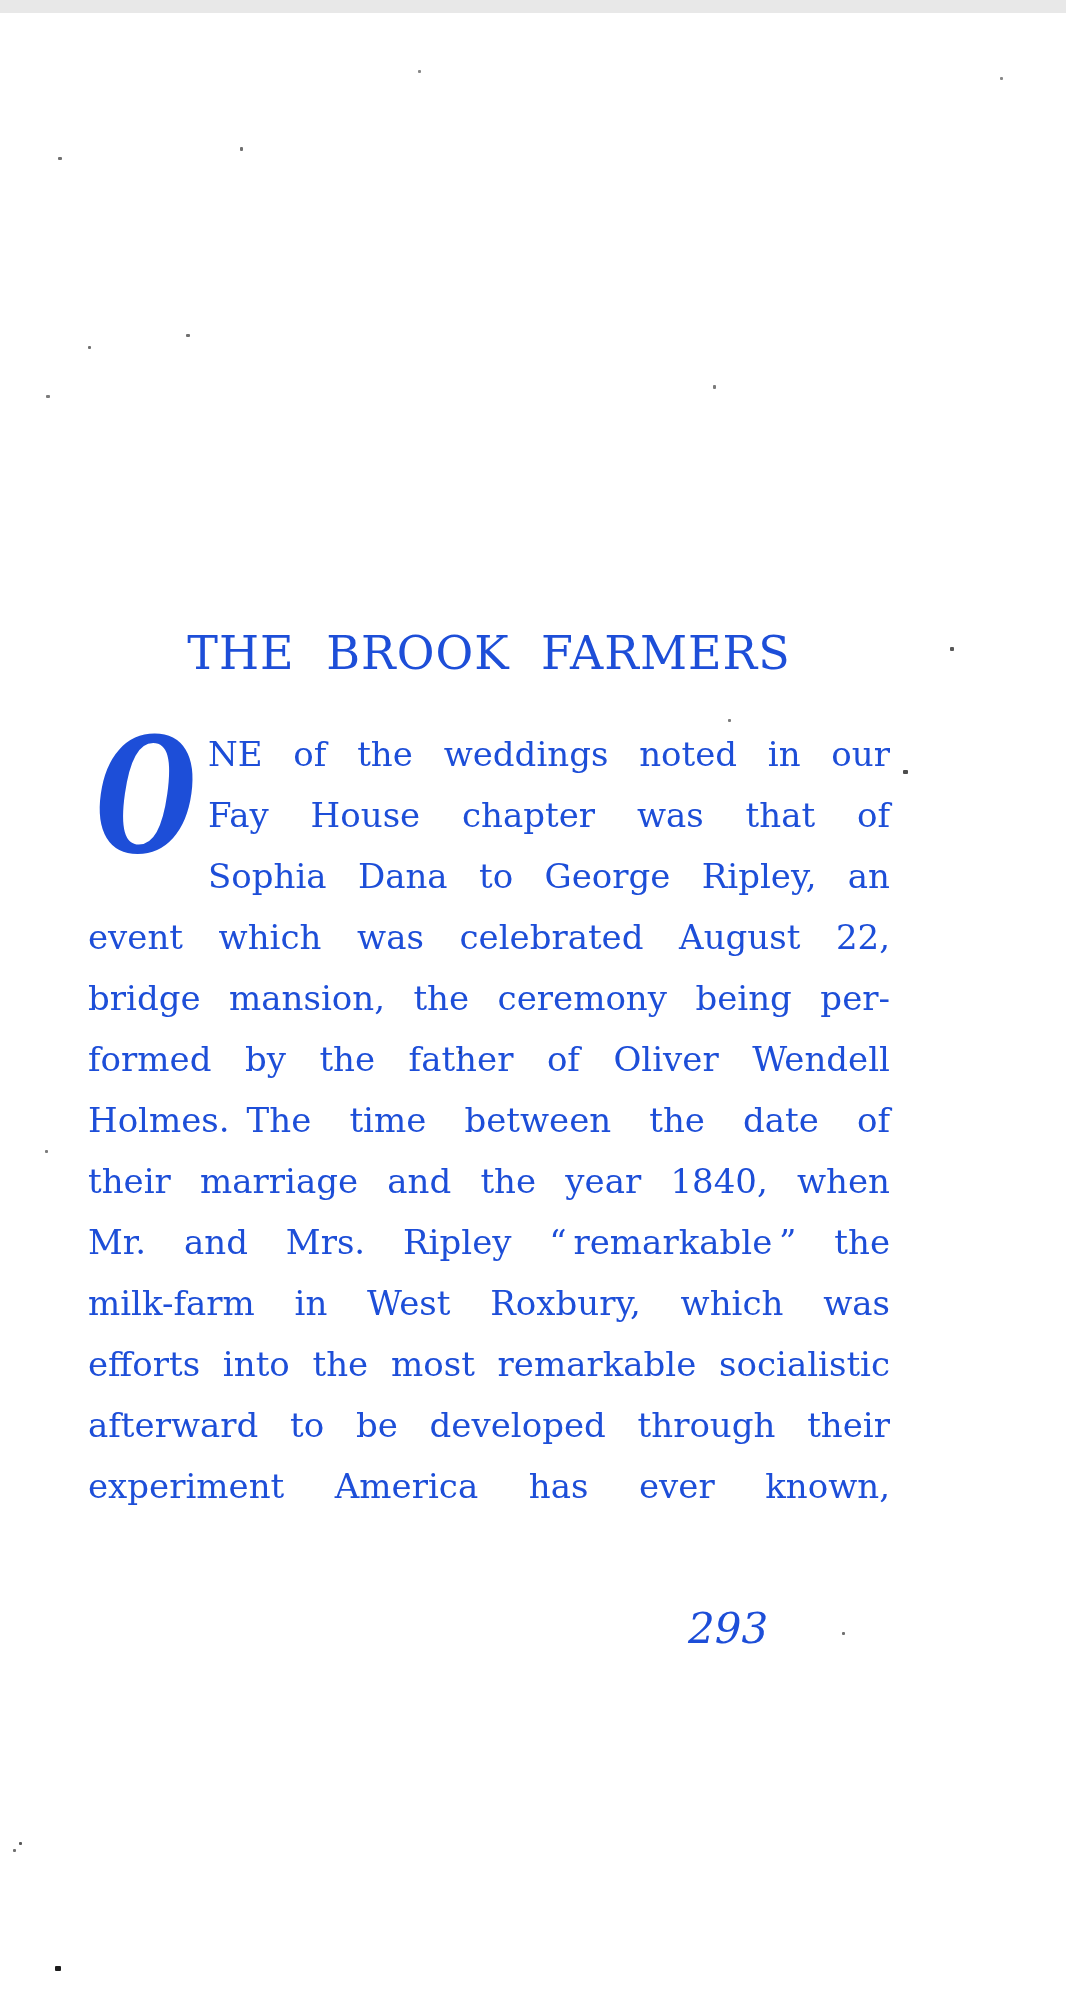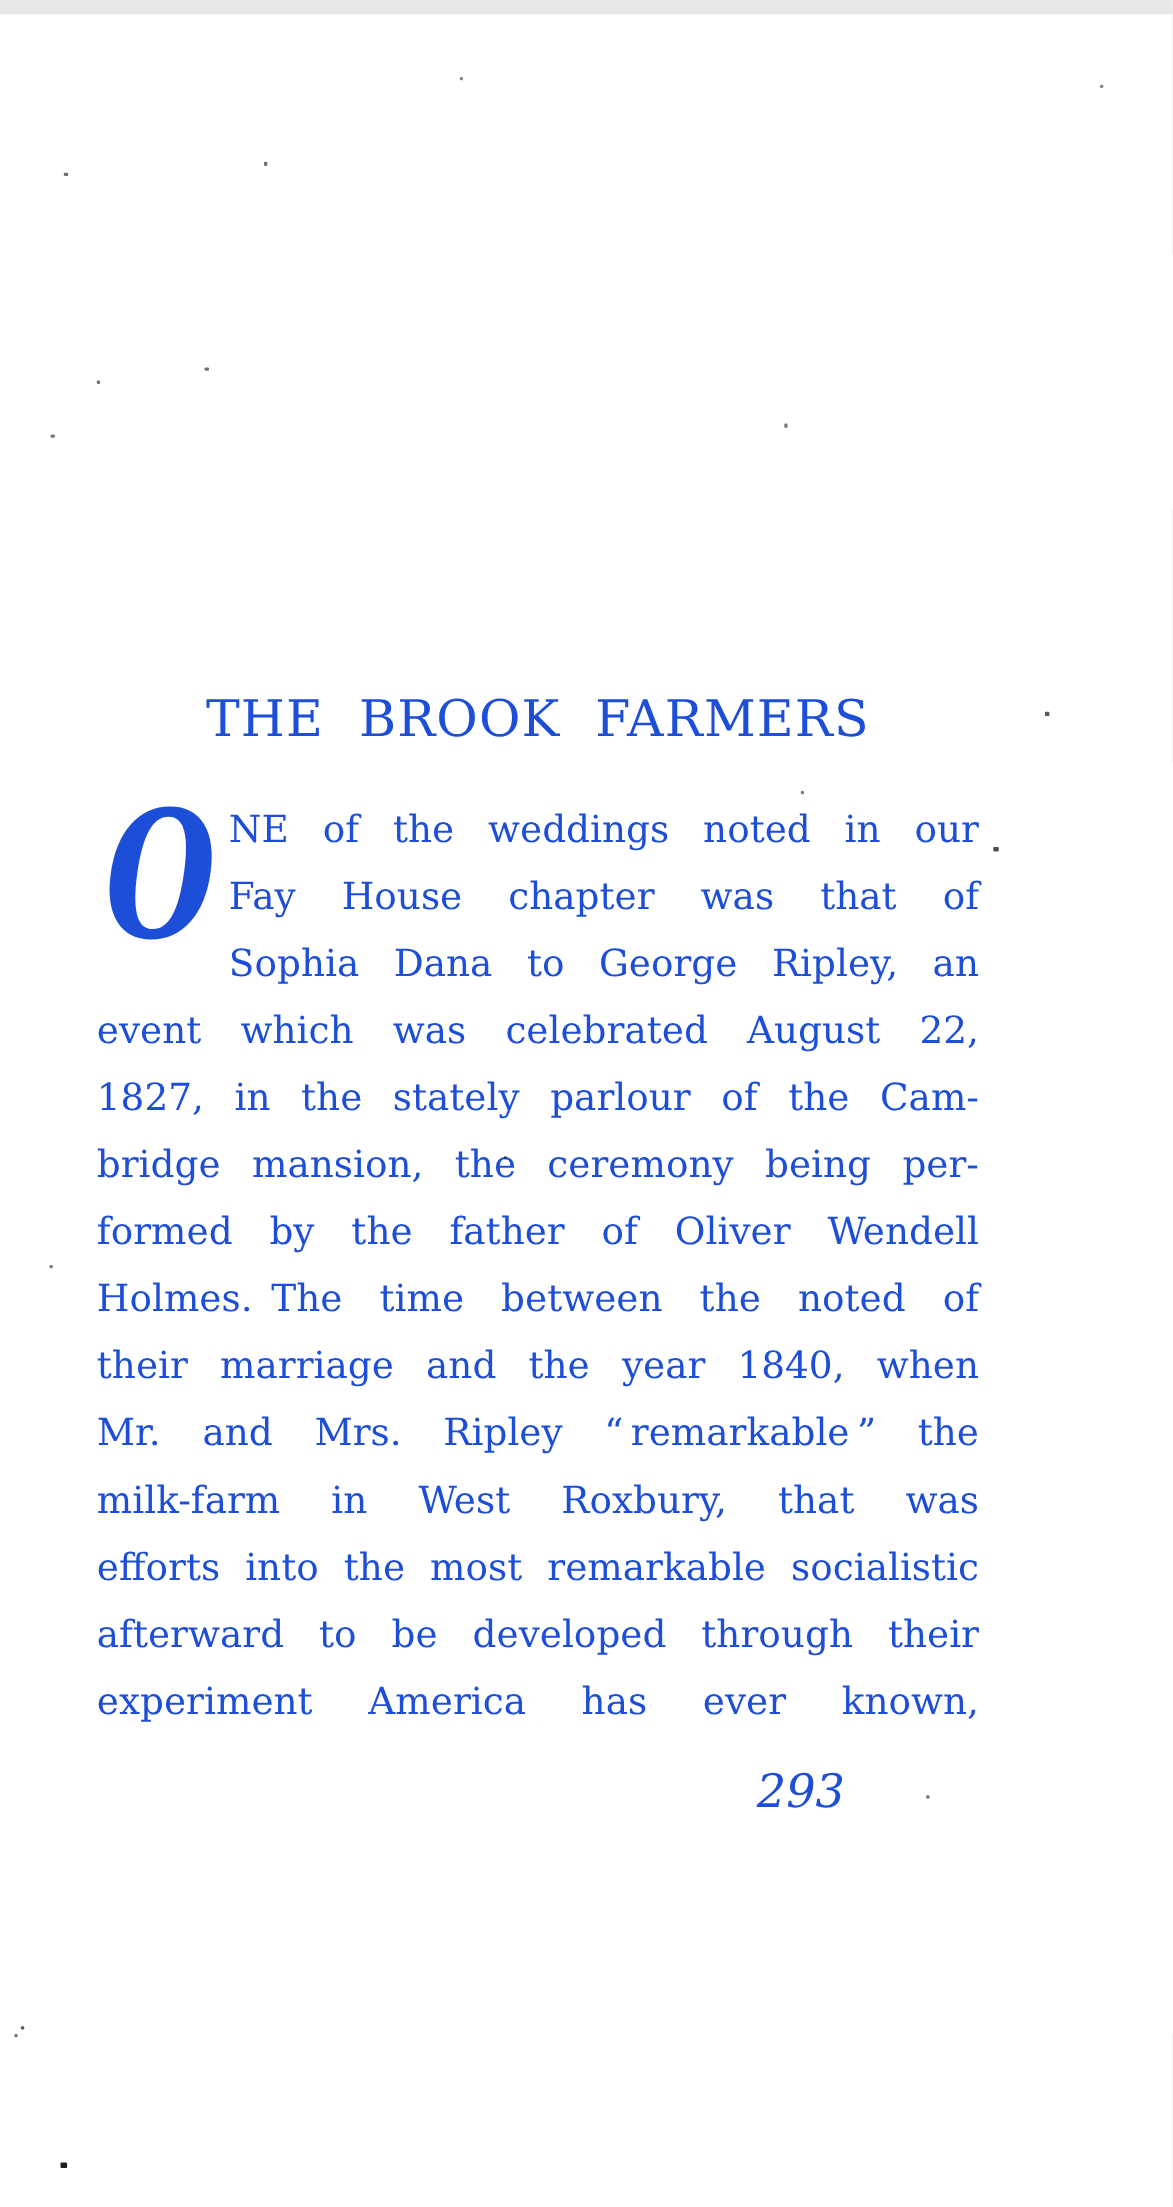--- a/index.html
+++ b/index.html
@@ -67,27 +67,26 @@
 
   <h1 class="chapter-title">THE BROOK FARMERS</h1>
 
   <span class="drop-cap">O</span>
 
   <div class="body-text">
       <div class="line indent">NE of the weddings noted in our</div>
       <div class="line indent">Fay House chapter was that of</div>
       <div class="line indent">Sophia Dana to George Ripley, an</div>
       <div class="line">event which was celebrated August 22,</div>
-      <div class="line">1827, in the stately parlour of the Cam-</div>
       <div class="line">bridge mansion, the ceremony being per-</div>
       <div class="line">formed by the father of Oliver Wendell</div>
-      <div class="line">Holmes. The time between the noted of</div>
+      <div class="line">Holmes. The time between the date of</div>
       <div class="line">their marriage and the year 1840, when</div>
       <div class="line">Mr. and Mrs. Ripley “ remarkable ” the</div>
-      <div class="line">milk-farm in West Roxbury, that was</div>
+      <div class="line">milk-farm in West Roxbury, which was</div>
       <div class="line">efforts into the most remarkable socialistic</div>
       <div class="line">afterward to be developed through their</div>
       <div class="line">experiment America has ever known,</div>
     </div>
 
   <div class="page-number">293</div>
 
   <div id="specks">
       <div class="speck" style="left: 418px; top: 57px; width: 3px; height: 3px; opacity: 0.5;"></div>
       <div class="speck" style="left: 1000px; top: 64px; width: 3px; height: 3px; opacity: 0.5;"></div>

